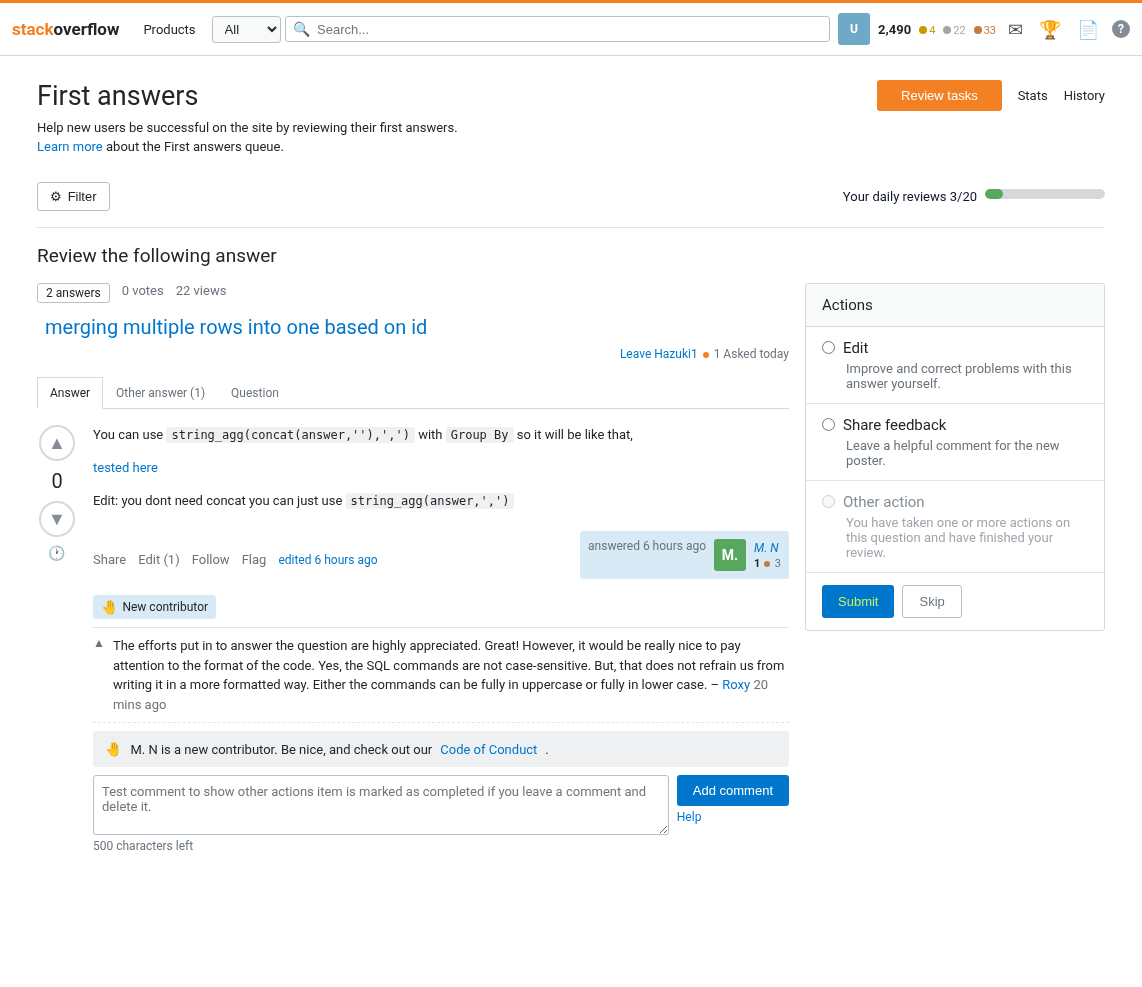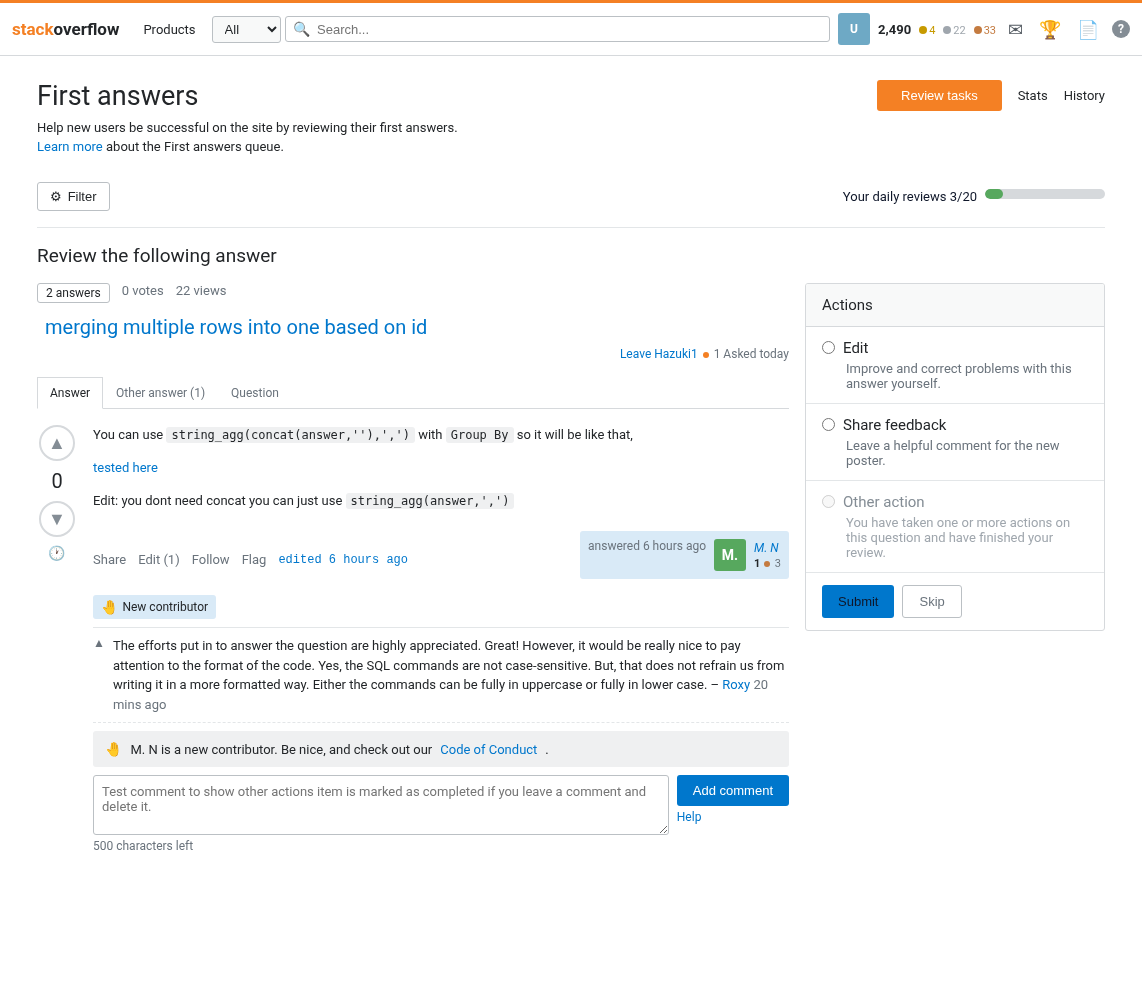--- a/index.html
+++ b/index.html
@@ -209,21 +209,21 @@
       color: #232629;
       margin: 8px 0;
       line-height: 1.5;
       overflow-x: auto;
     }
     .answer-link { color: #0077cc; text-decoration: none; }
 
     
     .post-actions { display: flex; gap: 12px; align-items: center; font-size: 13px; margin-bottom: 12px; }
     .post-action-link { color: #6a737c; cursor: pointer; text-decoration: none; }
-    .edit-info { font-size: 12px; color: #6a737c; margin-left: auto; font-family: Liberation Mono, monospace; }
+    .edit-info { font-size: 12px; color: #6a737c; margin-left: auto; }
     .edit-info a { color: #0077cc; text-decoration: none; }
     .answerer-card { background: #d9eaf7; border-radius: 3px; padding: 8px; margin-top: 8px; display: flex; align-items: center; gap: 8px; }
     .answerer-avatar { width: 32px; height: 32px; background: #57a85e; color: #fff; display: flex; align-items: center; justify-content: center; font-weight: 700; font-size: 14px; border-radius: 3px; }
     .answerer-name { color: #0077cc; font-size: 12px; text-decoration: none; font-style: italic; }
     .answerer-rep { font-size: 11px; color: #232629; font-weight: 700; }
     .answerer-badges { font-size: 11px; color: #6a737c; }
 
     
     .new-contributor-badge {
       background: #d9eaf7;
@@ -307,21 +307,21 @@
     .action-radio-row { display: flex; align-items: flex-start; gap: 8px; margin-bottom: 4px; }
     .action-radio { margin-top: 2px; flex-shrink: 0; }
     .action-label { font-size: 15px; color: #232629; font-weight: 400; }
     .action-desc { font-size: 13px; color: #6a737c; margin-left: 24px; }
     .action-label.disabled { color: #848d95; }
     .action-desc.disabled { color: #9fa6ad; }
 
     .actions-footer { padding: 12px 16px; display: flex; gap: 8px; }
     .btn-submit {
       background: #0077cc;
-      color: #0f172a;
+      color: #bef264;
       border: none;
       border-radius: 3px;
       padding: 8px 16px;
       font-size: 13px;
       cursor: pointer;
     }
     .btn-skip {
       background: #fff;
       color: #6a737c;
       border: 1px solid #bbc0c4;

